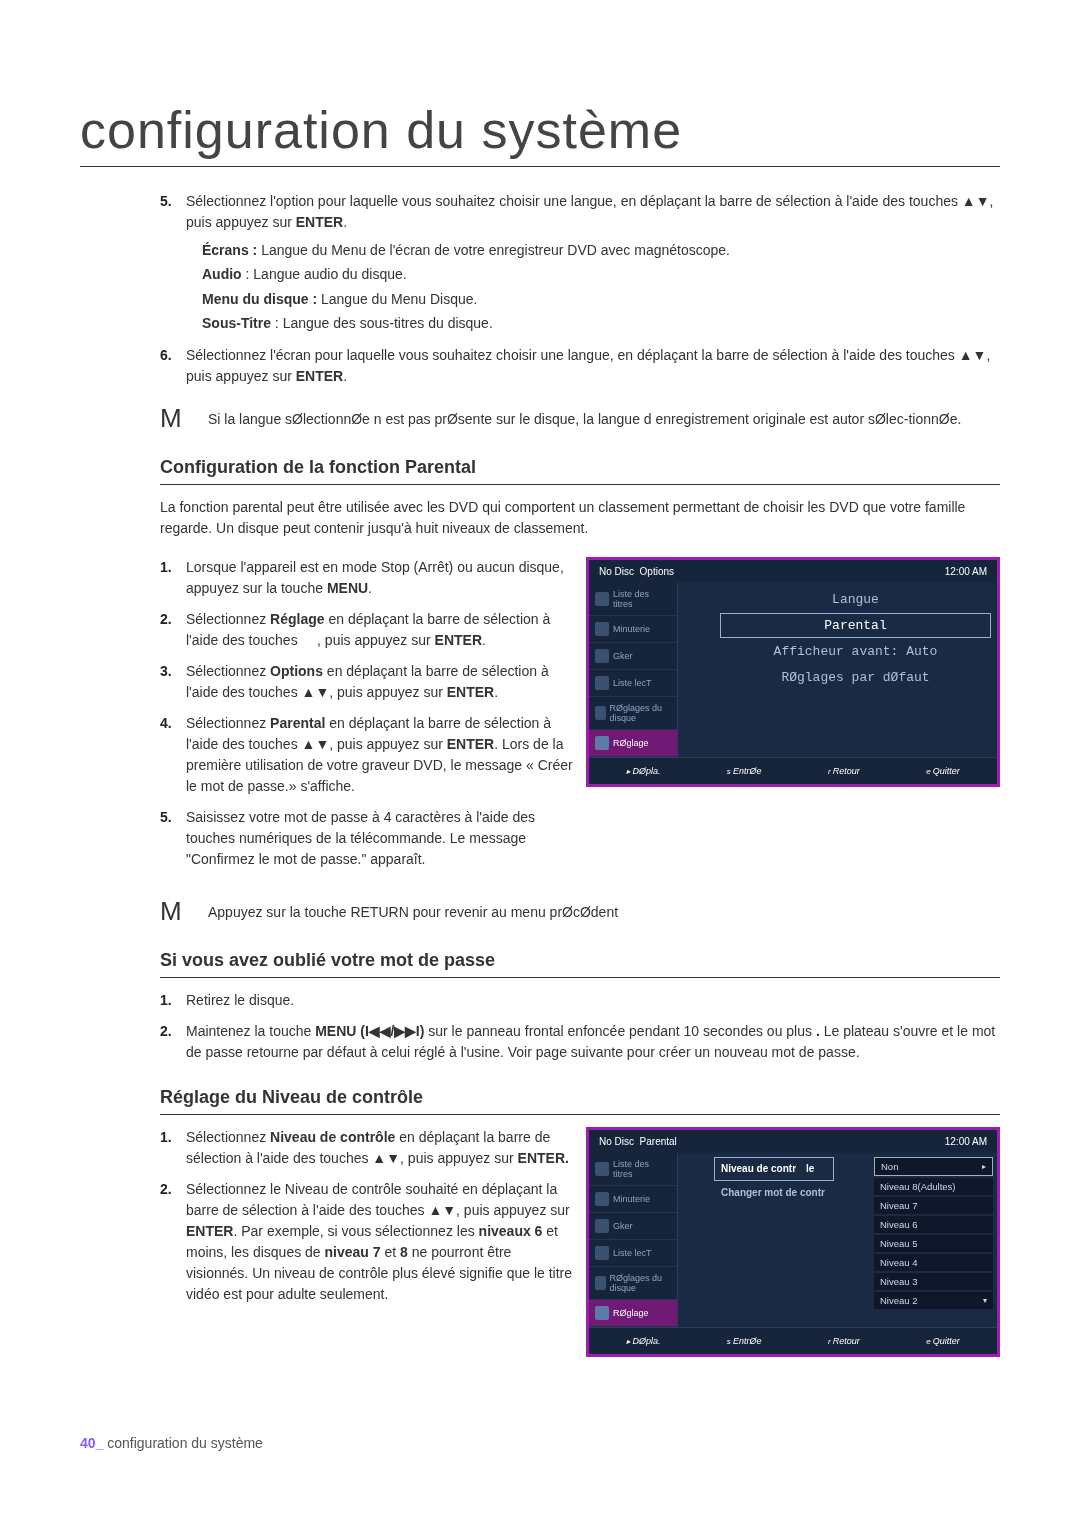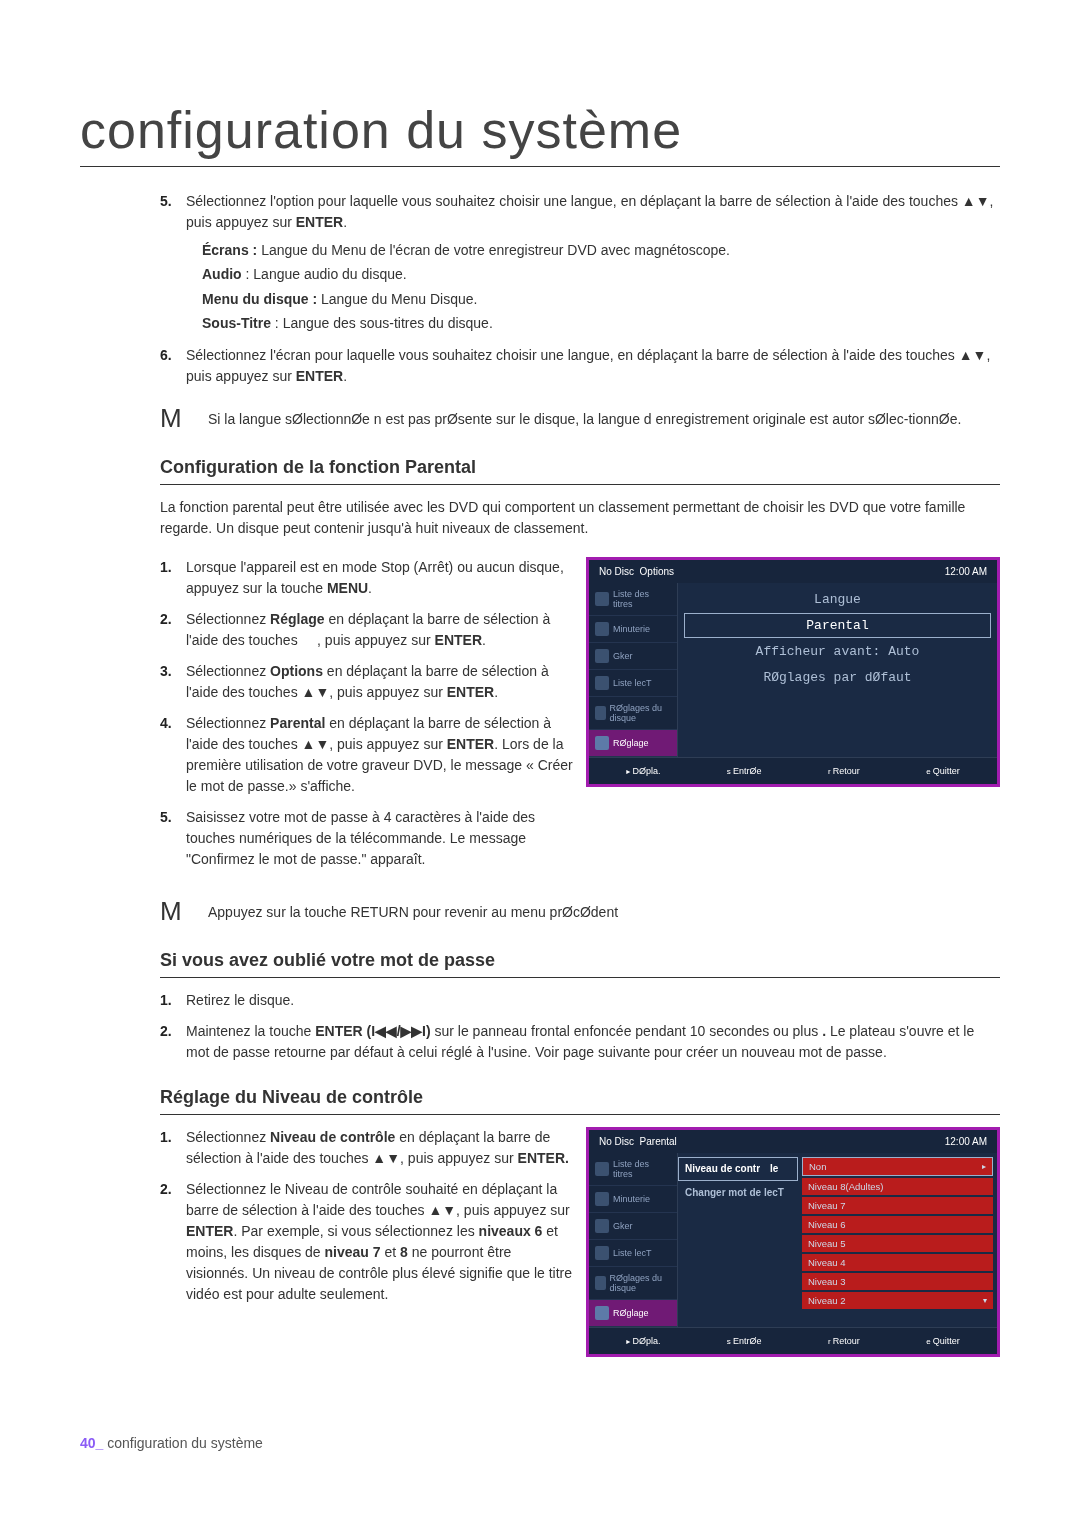--- a/index.html
+++ b/index.html
@@ -69,21 +69,21 @@
       border: 3px solid #a21caf;
       margin-bottom: 18px;
     }
     .screen-header {
       display: flex;
       justify-content: space-between;
       padding: 6px 10px;
       background: #17253c;
       font-size: 10px;
     }
-    .screen-body { display: flex; }
+    .screen-body { display: flex; gap: 36px; }
     .screen-sidebar {
       width: 88px;
       background: #17253c;
       border-right: 1px solid #2e3d55;
     }
     .screen-sidebar .sbi {
       display: flex; align-items: center; gap: 4px;
       font-size: 9px;
       padding: 6px 6px;
       border-bottom: 1px solid #243450;
@@ -92,32 +92,32 @@
     .screen-sidebar .sbi.sel { background: #701a75; color: #fff; }
     .sbi .ico {
       width: 14px; height: 14px; display: inline-block; background: #3b5170; border-radius: 2px;
     }
     .sbi.sel .ico { background: #5d7aa8; }
     .screen-main { flex: 1; padding: 4px 6px; }
     .opt { padding: 4px 6px; font-size: 13px; margin-bottom: 1px; color: #aebfd6; display: flex; justify-content: center; border: 1px solid transparent; font-family: Liberation Mono, monospace; }
     .opt.sel { border: 1px solid #9cb0cc; color: #fff; }
     .screen-footer {
       display: flex; justify-content: space-around;
-      padding: 8px 4px; font-size: 9px; background: #17253c; border-top: 1px solid #2e3d55;
+      padding: 8px 4px; font-size: 9px; background: #17253c; border-top: 1px solid #2e3d55; font-style: italic;
     }
     .screen-footer span::before { content: "▸ "; font-size: 8px; }
     .screen-footer span:nth-child(2)::before { content: "s "; }
     .screen-footer span:nth-child(3)::before { content: "r "; }
     .screen-footer span:nth-child(4)::before { content: "e "; }
 
     .sub-menu-col { width: 120px; padding: 4px 0; }
     .sub-opt { padding: 4px 6px; font-size: 10px; color: #aebfd6; border: 1px solid transparent; margin-bottom: 1px; font-weight: bold; }
     .sub-opt.sel { border: 1px solid #9cb0cc; color: #fff; }
     .levels-col { flex: 1; padding: 4px 4px; }
-    .level-opt { padding: 3px 6px; font-size: 9.5px; background: #b91c1c; margin-bottom: 2px; color: #cdd8e8; display:flex; justify-content:space-between; align-items:center; }
+    .level-opt { padding: 3px 6px; font-size: 9.5px; background: #0f172a; margin-bottom: 2px; color: #cdd8e8; display:flex; justify-content:space-between; align-items:center; }
     .level-opt.sel { border: 1px solid #9cb0cc; }
     .level-opt .mk { font-size: 8px; }
 
     .page-footer {
       margin-top: 60px;
       font-size: 14px;
       color: #555;
     }
     .page-footer .pn { font-weight: bold; color: #8b5cf6; }
   </style>
@@ -226,21 +226,21 @@
   <div class="note-row">
     <div class="note-letter">M</div>
     <div class="note-text">
       <div>Appuyez sur la touche RETURN pour revenir au menu prØcØdent</div>
     </div>
   </div>
 
   <h2 class="section">Si vous avez oublié votre mot de passe</h2>
   <ol class="steps">
     <li>Retirez le disque.</li>
-    <li>Maintenez la touche <b>ENTER (I◀◀/▶▶I)</b> sur le panneau frontal enfoncée pendant 10 secondes ou plus <b>.</b> Le plateau s'ouvre et le mot de passe retourne par défaut à celui réglé à l'usine. Voir page suivante pour créer un nouveau mot de passe.</li>
+    <li>Maintenez la touche <b>MENU (I◀◀/▶▶I)</b> sur le panneau frontal enfoncée pendant 10 secondes ou plus <b>.</b> Le plateau s'ouvre et le mot de passe retourne par défaut à celui réglé à l'usine. Voir page suivante pour créer un nouveau mot de passe.</li>
   </ol>
 
   <h2 class="section">Réglage du Niveau de contrôle</h2>
 
   <div class="two-col">
     <div class="left-col">
       <ol class="steps">
         <li>Sélectionnez <b>Niveau de contrôle</b> en déplaçant la barre de sélection à l'aide des touches ▲▼, puis appuyez sur <b>ENTER.</b></li>
         <li>Sélectionnez le Niveau de contrôle souhaité en déplaçant la barre de sélection à l'aide des touches ▲▼, puis appuyez sur <b>ENTER</b>. Par exemple, si vous sélectionnez les <b>niveaux 6</b> et moins, les disques de <b>niveau 7</b> et <b>8</b> ne pourront être visionnés. Un niveau de contrôle plus élevé signifie que le titre vidéo est pour adulte seulement.</li>
       </ol>
@@ -273,21 +273,21 @@
                 <span class="ico"></span>
                 <span>RØglages du disque</span>
               </div>
             <div class="sbi sel">
                 <span class="ico"></span>
                 <span>RØglage</span>
               </div>
           </div>
           <div class="sub-menu-col">
             <div class="sub-opt sel">Niveau de contr　le</div>
-            <div class="sub-opt">Changer mot de lecT</div>
+            <div class="sub-opt">Changer mot de contr</div>
           </div>
           <div class="levels-col">
             <div class="level-opt sel">
                 <span>Non</span>
                 <span class="mk">▸</span>
               </div>
             <div class="level-opt">
                 <span>Niveau 8(Adultes)</span>
               </div>
             <div class="level-opt">

